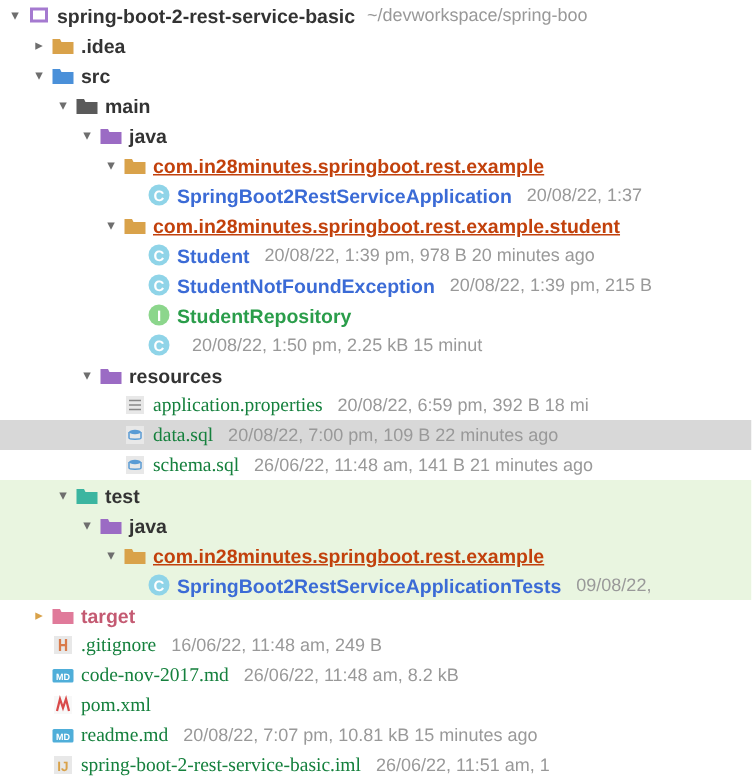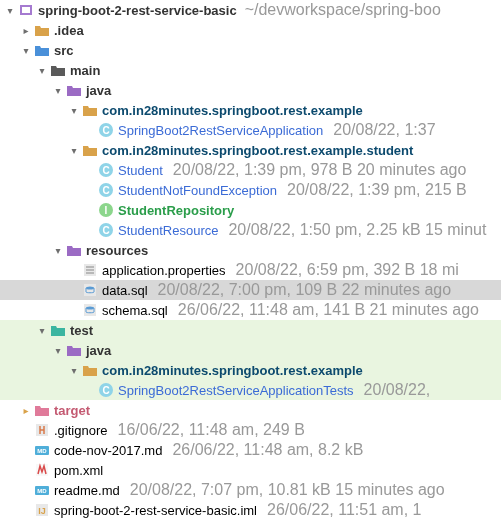--- a/index.html
+++ b/index.html
@@ -33,26 +33,26 @@
     width: 16px;
     height: 16px;
     display: inline-flex;
     align-items: center;
     justify-content: center;
     margin: 0 4px 0 2px;
     flex-shrink: 0;
   }
   .name { font-weight: 600; }
   .name.bold { font-weight: 700; text-align: right; }
-  .pkg { color: #0c4a6e; }
-  .cls { color: #3b6bd6; font-weight: 400; }
+  .pkg { color: #c2410c; text-decoration: underline; }
+  .cls { color: #3b6bd6; font-weight: 700; }
   .itf { color: #2a9d4a; font-weight: 600; }
-  .prop { color: #000000; }
-  .meta { color: #999; font-size: 16px; margin-left: 10px; }
-  .path { color: #999; font-size: 16px; margin-left: 8px; }
+  .prop { color: #15803d; font-family: Liberation Serif, serif; }
+  .meta { color: #999; font-size: 12px; margin-left: 10px; }
+  .path { color: #999; font-size: 12px; margin-left: 8px; }
   .target { color: #c45a72; font-weight: 600; }
   
   .i0 { padding-left: 4px; }
   .i1 { padding-left: 20px; }
   .i2 { padding-left: 36px; }
   .i3 { padding-left: 52px; }
   .i4 { padding-left: 68px; }
   .i5 { padding-left: 84px; }
   
   svg { display: block; }
@@ -234,21 +234,20 @@
   <span class="itf">StudentRepository</span>
 </div>
 
 <div class="row i5">
   <span class="arrow none">▸</span>
   <span class="icon">
       <svg width="16" height="16">
         <use href="#class-c"></use>
       </svg>
     </span>
-  <span class="cls">StudentResource</span>
   <span class="meta">20/08/22, 1:50 pm, 2.25 kB 15 minut</span>
 </div>
 
 <div class="row i3">
   <span class="arrow">▾</span>
   <span class="icon">
       <svg width="16" height="16">
         <use href="#folder-purple"></use>
       </svg>
     </span>
@@ -319,21 +318,21 @@
 </div>
 
 <div class="row i5 hl">
   <span class="arrow none">▸</span>
   <span class="icon">
       <svg width="16" height="16">
         <use href="#class-c"></use>
       </svg>
     </span>
   <span class="cls">SpringBoot2RestServiceApplicationTests</span>
-  <span class="meta">20/08/22,</span>
+  <span class="meta">09/08/22,</span>
 </div>
 
 <div class="row i1">
   <span class="arrow" style="color:#d9a24a">▸</span>
   <span class="icon">
       <svg width="16" height="16">
         <use href="#folder-pink"></use>
       </svg>
     </span>
   <span class="target">target</span>

